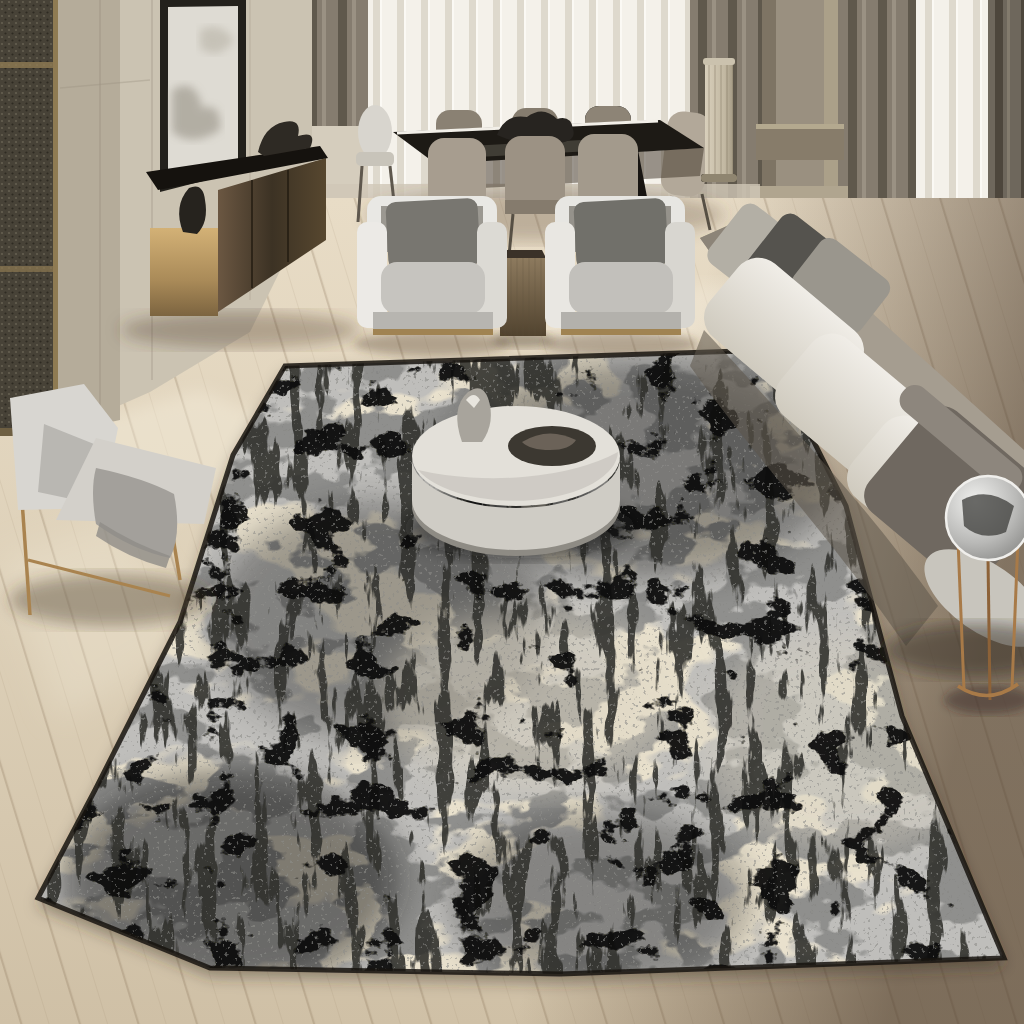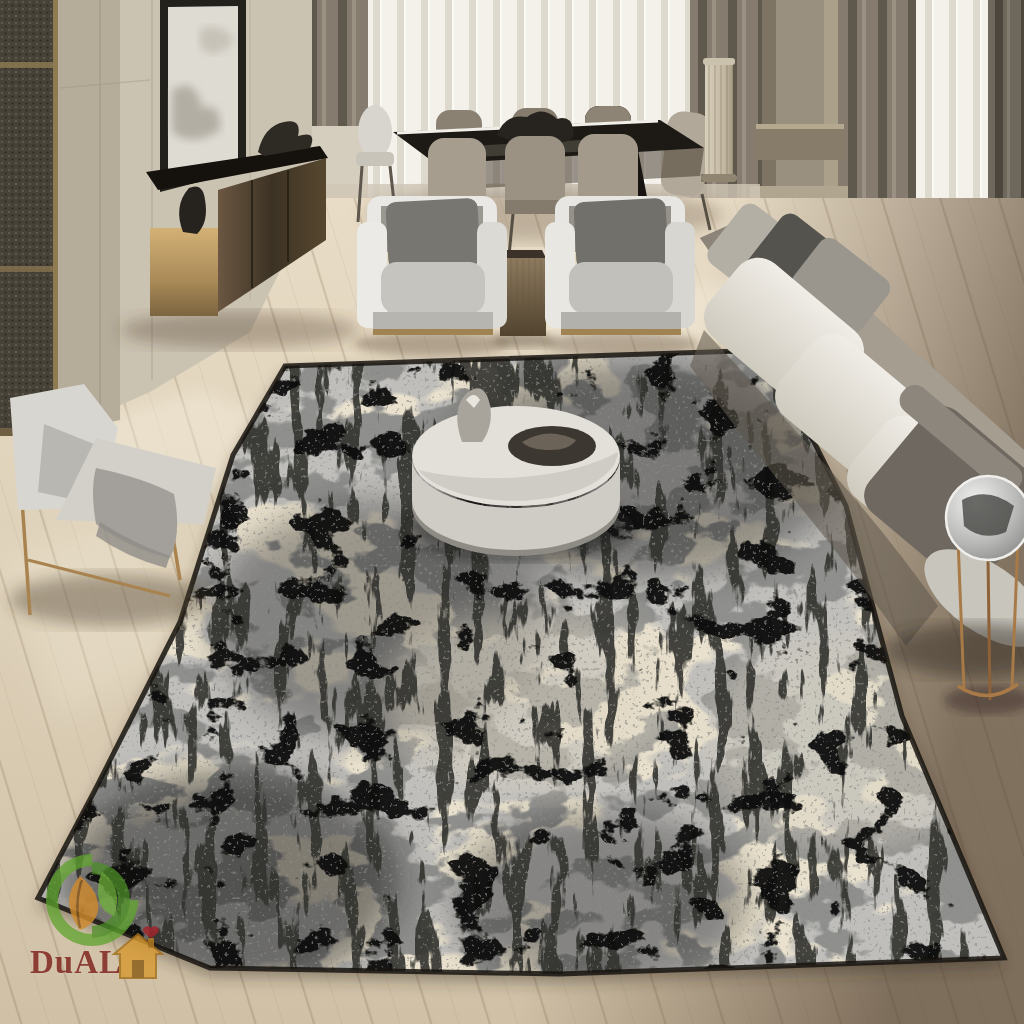--- a/index.html
+++ b/index.html
@@ -351,29 +351,13 @@
     <path d="M412 500 a104 50 0 0 0 208 0 l0 6 a104 50 0 0 1 -208 0 z" fill="#8e8b84"></path>
     <ellipse cx="516" cy="456" rx="104" ry="50" fill="#e3e0d9"></ellipse>
     <path d="M418 470 a104 50 0 0 0 200 -18 a160 70 0 0 1 -200 18 z" fill="#c9c6bf" opacity=".8"></path>
     <path d="M462 442 q-12 -34 6 -50 q14 -10 20 6 q8 24 -6 44 z" fill="#a8a49c"></path>
     <path d="M466 400 q8 -10 14 0 l-6 8 z" fill="#e8e5de"></path>
     <ellipse cx="552" cy="446" rx="44" ry="20" fill="#3c3831"></ellipse>
     <path d="M522 442 q26 -16 54 -2 q-6 10 -26 10 q-20 0 -28 -8 z" fill="#6b6258"></path>
   </g>
 </svg>
 
-<div class="logo">
-  <svg class="mark" viewBox="0 0 104 104">
-    <path d="M52 6 A46 46 0 1 0 98 52 L86 52 A34 34 0 1 1 52 18 Z" fill="#5ea32e" opacity=".92"></path>
-    <path d="M52 14 A38 38 0 0 1 90 52 A38 38 0 0 1 52 90 L52 78 A26 26 0 0 0 78 52 A26 26 0 0 0 52 26 Z" fill="#4c8f27" opacity=".9"></path>
-    <path d="M40 82 Q18 52 40 28 Q60 44 58 62 Q56 76 40 82 Z" fill="#cf8a2e"></path>
-    <path d="M40 80 Q34 54 42 32" fill="none" stroke="#8a5a1d" stroke-width="2.5"></path>
-    <path d="M62 24 Q84 40 74 68 Q58 62 58 44 Q58 32 62 24 Z" fill="#6fb13a" opacity=".9"></path>
-  </svg>
-  <span class="brand">DuALi</span>
-  <svg class="house" viewBox="0 0 56 60">
-    <path d="M28 10 L52 30 L46 30 L46 54 L10 54 L10 30 L4 30 Z" fill="#d79a33" stroke="#a3701d" stroke-width="2"></path>
-    <rect x="38" y="14" width="6" height="10" fill="#b57d22"></rect>
-    <rect x="22" y="36" width="12" height="18" fill="#8a5c16"></rect>
-    <path d="M41 4 c2.6 -3.4 8 -1 8 2.2 c0 2.6 -4.6 5.8 -8 7.8 c-3.4 -2 -8 -5.2 -8 -7.8 c0 -3.2 5.4 -5.6 8 -2.2 z" fill="#a3242c"></path>
-  </svg>
 </div>
-</div>
 
 </body></html>

